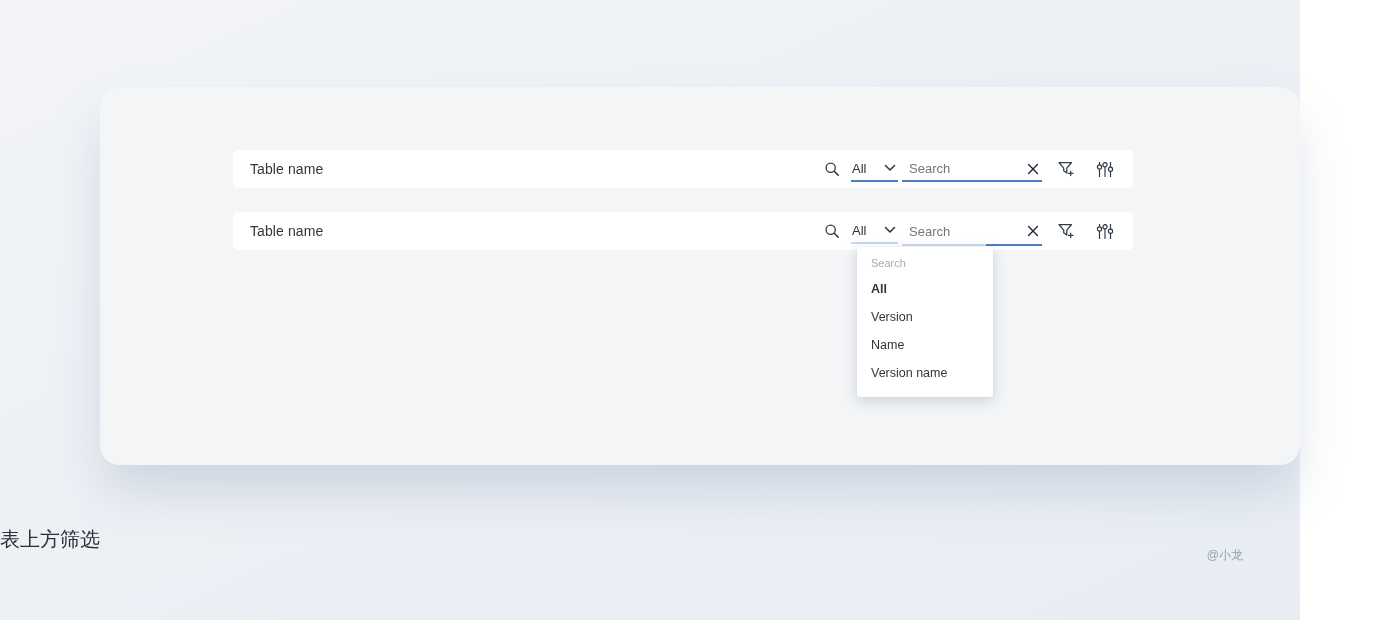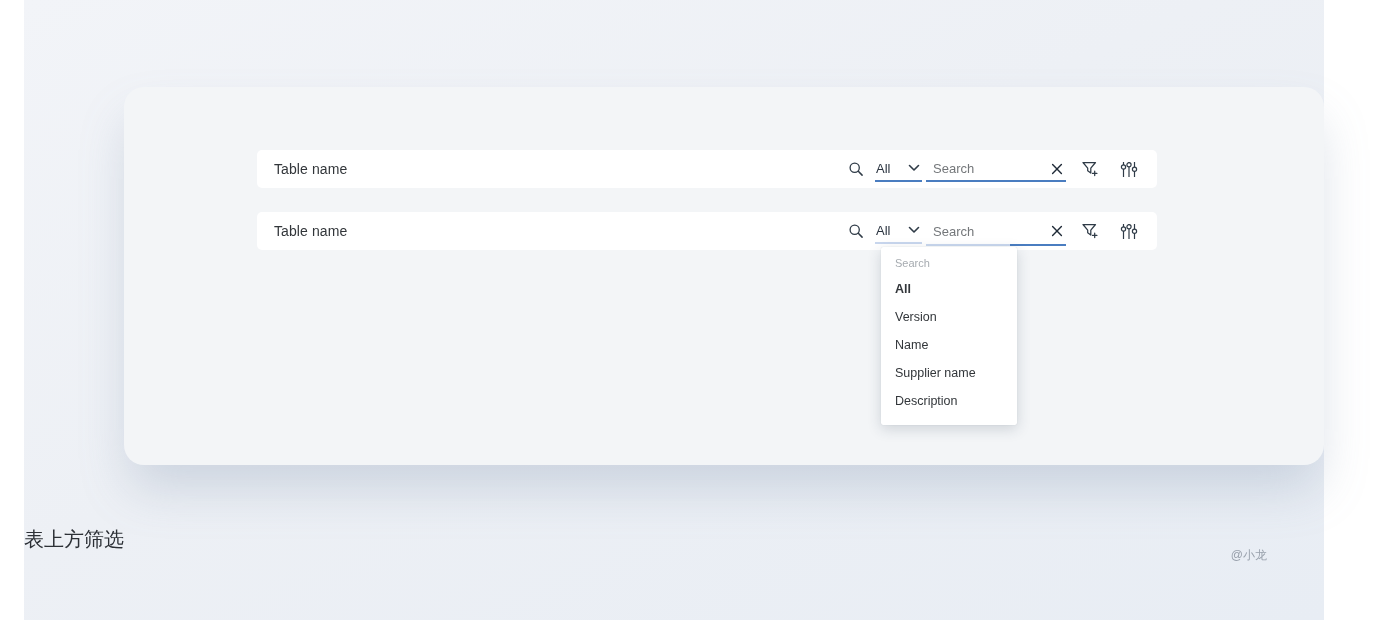--- a/index.html
+++ b/index.html
@@ -2,21 +2,20 @@
 <html><head>
 <meta charset="utf-8">
 <style>
   * { margin:0; padding:0; box-sizing:border-box; }
   html,body { width:1400px; height:620px; overflow:hidden; }
   body { font-family:"Liberation Sans", sans-serif; }
 
   .page {
     position:relative; width:1300px; height:620px;
     background:linear-gradient(155deg,#f2f4f8 0%,#edf0f5 45%,#e8edf4 100%);
-    margin-left:24px;
   }
 
   .card {
     position:absolute; left:100px; top:87px; width:1200px; height:378px;
     background:#f3f5f7; border-radius:20px;
     box-shadow:0 28px 50px -6px rgba(115,135,165,0.28);
   }
 
   
   .toolbar {
@@ -200,19 +199,18 @@
         </span>
       </button>
     </div>
   </div>
 
   <div class="dropdown">
     <input class="dd-search" type="text" placeholder="Search" style="">
     <div class="dd-item selected">All</div>
     <div class="dd-item">Version</div>
     <div class="dd-item">Name</div>
-    <div class="dd-item">Supplier name</div>
-    <div class="dd-item">Description</div>
+    <div class="dd-item">Version name</div>
   </div>
 
   <div class="caption">表上方筛选</div>
   <div class="watermark">@小龙</div>
 </div>
 
 </body></html>

